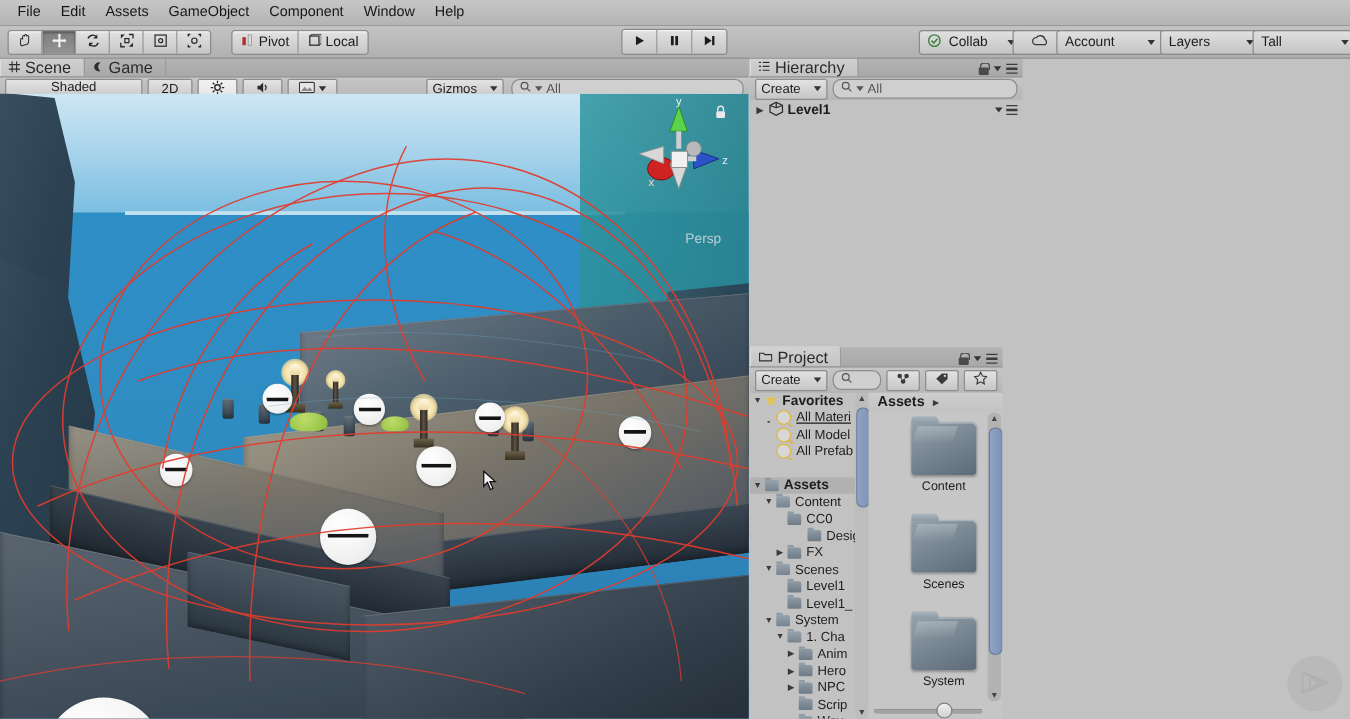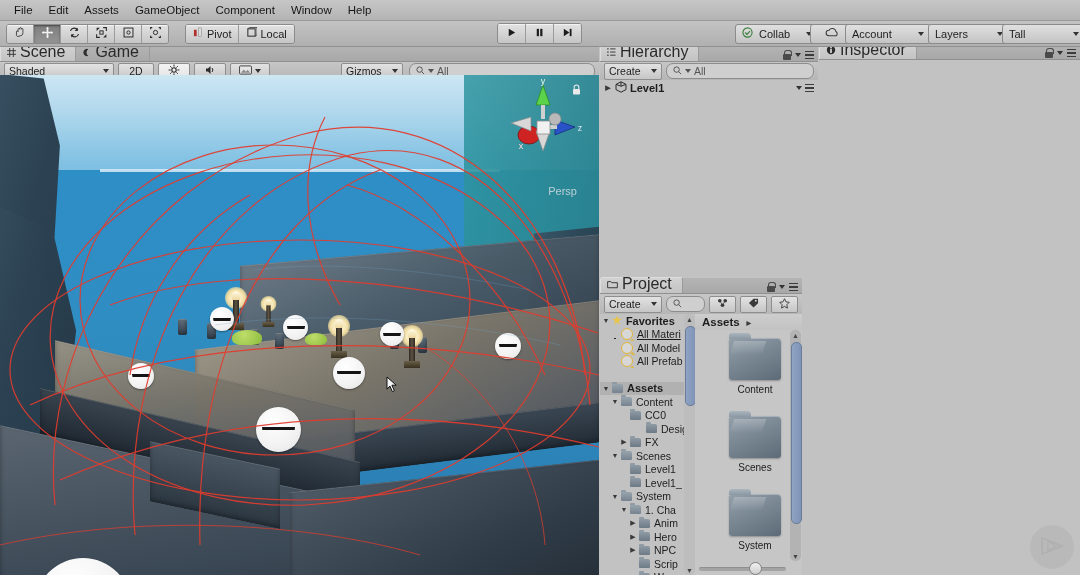--- a/index.html
+++ b/index.html
@@ -75,22 +75,22 @@
   }
   .tbdrop .caret { margin-left:auto; }
 
   
   .panel { position:absolute; background:#c2c2c2; }
   .tabstrip {
     height:15px; background: linear-gradient(#b4b4b4,#a8a8a8);
     border-bottom:1px solid #909090; display:flex; align-items:flex-end; position:relative;
   }
   .tab {
-    height:15px; display:flex; align-items:flex-end; gap:4px; padding:0 10px 0 6px;
-    font-size:16px; color:#2a2a2a; border-right:1px solid #9a9a9a;
+    height:15px; display:flex; align-items:center; gap:4px; padding:0 10px 0 6px;
+    font-size:13px; color:#2a2a2a; border-right:1px solid #9a9a9a;
   }
   .tab.sel {
     background: linear-gradient(#d2d2d2,#c3c3c3);
     border-top:1px solid #ddd;
     border-left:1px solid #ddd;
     border-top-left-radius:3px; border-top-right-radius:3px;
   }
   .tab-right { position:absolute; right:4px; bottom:1px; display:flex; align-items:center; gap:4px; }
 
   .subbar {
@@ -403,21 +403,21 @@
         <span>
           <svg width="9" height="9" viewBox="0 0 10 10">
               <path d="M7 1.3A4 4 0 107 8.7 4.4 4.4 0 017 1.3z" fill="#2e2e2e"></path>
             </svg>
         </span>
         <span>Game</span>
       </div>
     </div>
 
     <div class="subbar">
-      <div class="sbtn" style="width:100px; justify-content:space-between;">
+      <div class="sbtn" style="width:100px; justify-content:space-between;flex-direction:column;">
         <span>Shaded</span>
         <span class="caret"></span>
       </div>
       <div class="sbtn" style="width:26px;">
         <span>2D</span>
       </div>
       <div class="sbtn on" style="width:22px;">
         <span>
           <svg width="12" height="12" viewBox="0 0 12 12">
               <circle cx="6" cy="6" r="2.2" fill="none" stroke="#2a2a2a" stroke-width="1.1"></circle>
@@ -648,44 +648,20 @@
           <span class="hamb">
               <i></i>
               <i></i>
               <i></i>
             </span>
         </span>
       </div>
     </div>
   </div>
 
-  <div class="panel" id="inspector">
-    <div class="tabstrip">
-      <div class="tab sel">
-        <span>
-          <svg width="10" height="10" viewBox="0 0 10 10">
-              <circle cx="5" cy="5" r="4.2" fill="#2b2b2b"></circle>
-              <rect x="4.3" y="4" width="1.4" height="4" fill="#fff"></rect>
-              <rect x="4.3" y="2" width="1.4" height="1.4" fill="#fff"></rect>
-            </svg>
-        </span>
-        <span>Inspector</span>
-      </div>
-      <div class="tab-right">
-        <span class="lockic"></span>
-        <span class="caret"></span>
-        <span class="hamb">
-            <i></i>
-            <i></i>
-            <i></i>
-          </span>
-      </div>
-    </div>
-    <div class="body"></div>
-  </div>
 
   <div class="panel" id="project">
     <div class="tabstrip">
       <div class="tab sel">
         <span>
           <svg width="11" height="9" viewBox="0 0 12 10">
               <path d="M.6 8.6V1.8h3.6l1 1.2h6.2v5.6z" fill="none" stroke="#2e2e2e" stroke-width="1"></path>
             </svg>
         </span>
         <span>Project</span>

